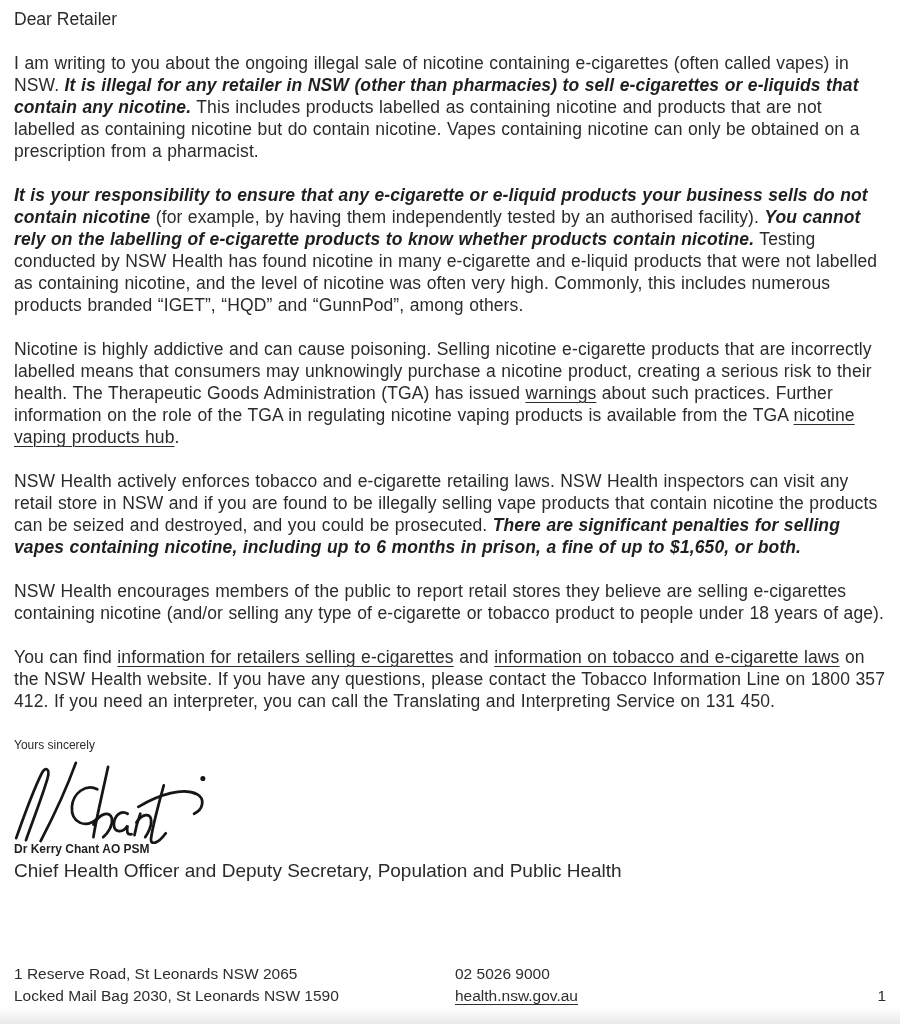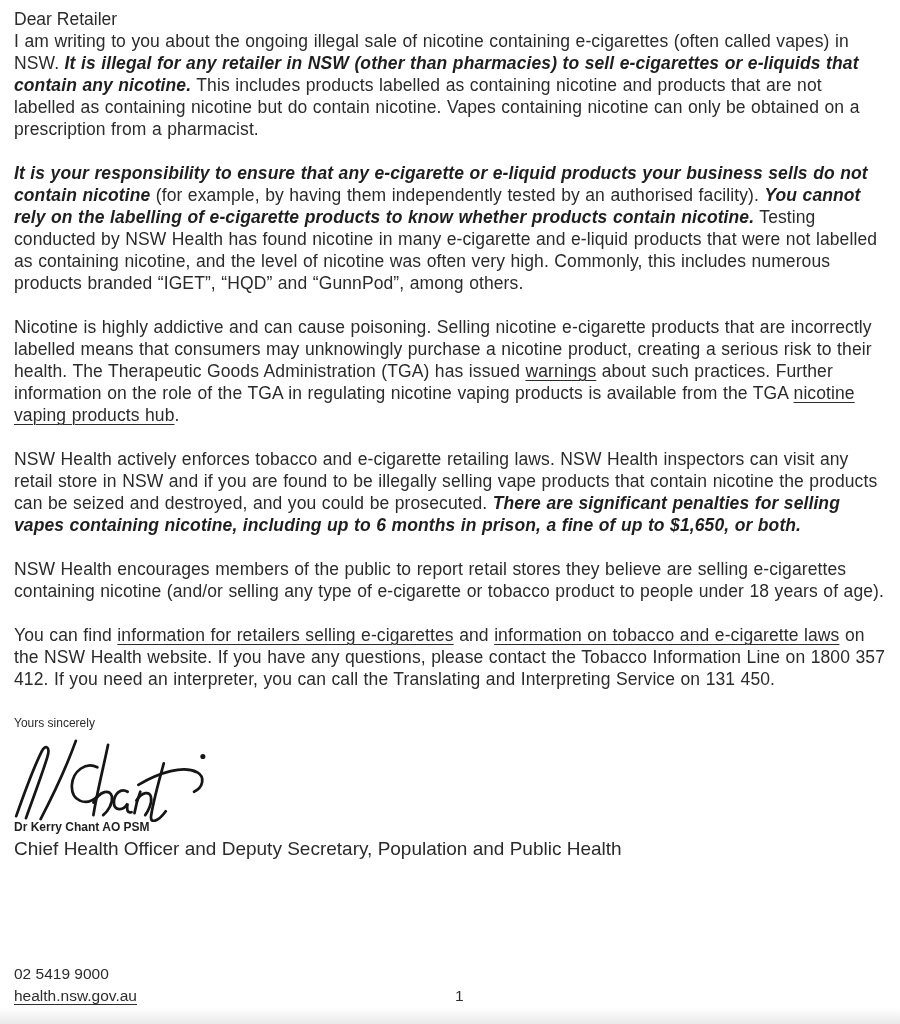--- a/index.html
+++ b/index.html
@@ -13,20 +13,21 @@
   }
   .page {
     position: relative;
     width: 900px;
     height: 1024px;
     padding: 8px 14px 0 14px;
   }
   .salutation {
     font-size: 17.5px;
     line-height: 22px;
+    margin-bottom: 22px;
   }
   .para {
     font-size: 17.5px;
     line-height: 22px;
     margin-bottom: 22px;
     letter-spacing: 0.1px;
     word-spacing: 0.5px;
   }
   .para .b, .b { font-weight: bold; color: #1f1f1f; font-style: italic; }
   .link {
@@ -115,20 +116,24 @@
         <circle cx="194" cy="21" r="2.6" fill="#161616" stroke="none"></circle>
       </g>
     </svg>
   </div>
 
   <p class="sig-name">Dr Kerry Chant AO PSM</p>
   <p class="sig-title">Chief Health Officer and Deputy Secretary, Population and Public Health</p>
 
   <div class="footer">
     <div class="col">
-      <div>02 5419 9000</div>
+      <div>1 Reserve Road, St Leonards NSW 2065</div>
+      <div>Locked Mail Bag 2030, St Leonards NSW 1590</div>
+    </div>
+    <div class="col">
+      <div>02 5026 9000</div>
       <div><span class="link">health.nsw.gov.au</span></div>
     </div>
     <div class="page-num">1</div>
   </div>
 
   <div class="scan-edge"></div>
 </div>
 
 </body></html>

